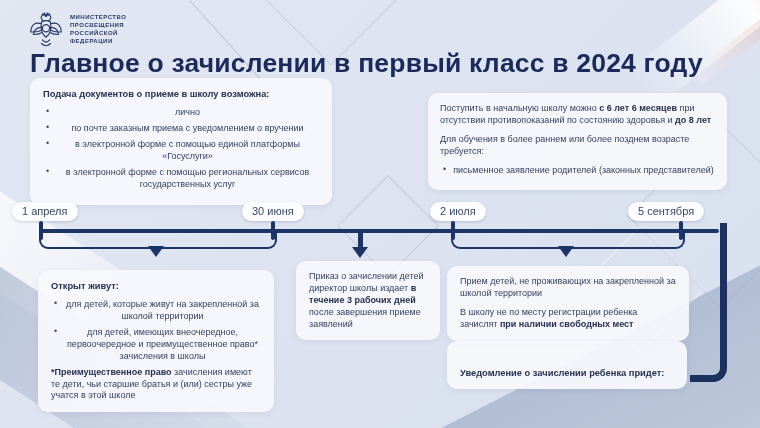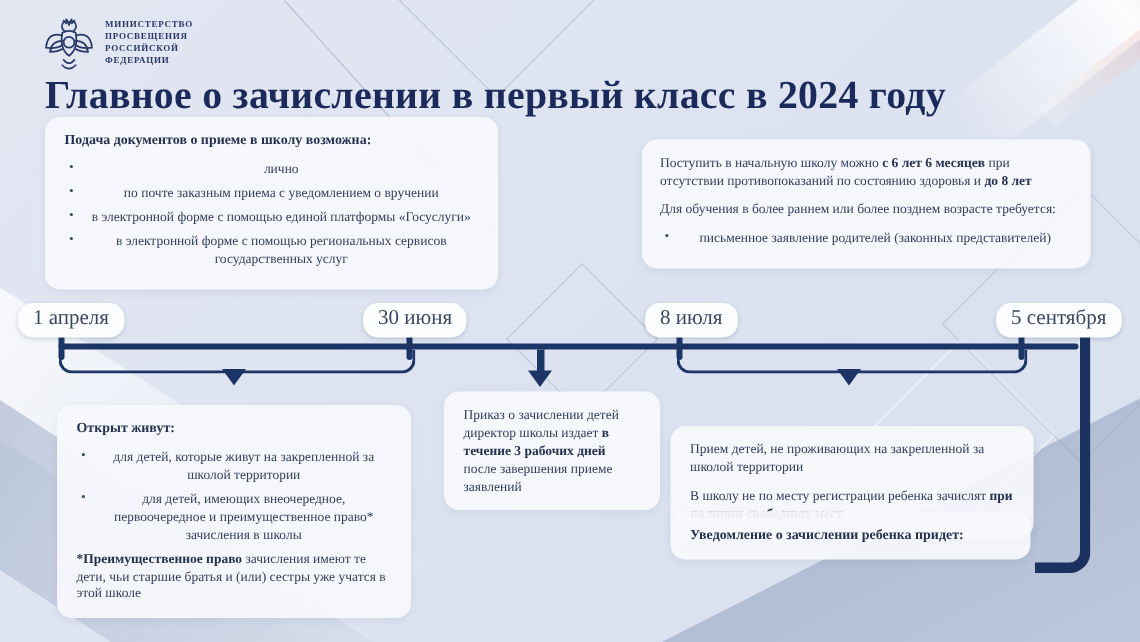--- a/index.html
+++ b/index.html
@@ -1,19 +1,19 @@
 <!DOCTYPE html>
 <html><head>
 <meta charset="utf-8">
 <style>
   html,body{margin:0;padding:0;}
   .stage{
     position:relative;width:760px;height:428px;overflow:hidden;
     background:linear-gradient(135deg,#e2e7f2 0%,#dde3f0 45%,#d9e0ee 100%);
-    font-family:Liberation Serif, serif;
+    font-family:Liberation Sans, sans-serif;
     color:#2e3a55;
   }
   
   .decor{position:absolute;pointer-events:none;z-index:0;}
   .line-thin{height:0;border-top:1px solid rgba(150,162,190,.45);}
   .diamond{border:1px solid rgba(255,255,255,.55);transform:rotate(45deg);}
   .diamond.grey{border-color:rgba(150,162,190,.35);}
   .stripe-tr-white{left:610px;top:-26px;width:300px;height:46px;transform:rotate(-38deg);
     background:linear-gradient(90deg,rgba(255,255,255,0),rgba(255,255,255,.9) 45%,rgba(230,176,158,.75));}
   .stripe-tr-red{left:668px;top:-16px;width:280px;height:16px;transform:rotate(-38deg);
@@ -38,28 +38,28 @@
   .card p{margin:0 0 7px 0;}
   .card p:last-child{margin-bottom:0;}
   .card b{color:#26324f;}
   .card ul{margin:0;padding:0 0 0 2px;list-style:none;text-align:center;}
   .card li{position:relative;padding-left:11px;margin:4px 0;}
   .card li::before{content:"\2022";position:absolute;left:1px;top:-1px;color:#3c4a68;}
   .card-submission{left:30px;top:78px;width:276px;}
   .card-age{left:428px;top:93px;width:274px;padding-left:12px;}
   .card-open{left:38px;top:270px;width:210px;}
   .card-order{left:296px;top:261px;width:118px;}
-  .card-nonresident{left:447px;top:284px;width:216px;}
+  .card-nonresident{left:447px;top:266px;width:216px;}
   .card-notification{left:447px;top:341px;width:214px;}
-  .card-notification .card-title{margin-bottom:3px;}
+  .card-notification .card-title{margin-bottom:3px;margin-top:16px;}
   .note{margin-top:8px;}
   
   .tl{position:absolute;z-index:1;}
   .pill{position:absolute;top:202px;z-index:3;background:#fcfdff;border-radius:10px;
-    padding:3px 10px 4px;font-size:14px;color:#3a4763;box-shadow:0 1px 3px rgba(30,50,90,.2);}
+    padding:3px 10px 4px;font-size:11px;color:#3a4763;box-shadow:0 1px 3px rgba(30,50,90,.2);}
   .tl-line{left:39px;top:229px;width:680px;height:4px;background:#1c3566;border-radius:2px;}
   .tick{width:4px;height:19px;top:221px;background:#1c3566;border-radius:2px;}
   .bracket{top:233px;height:14px;border:2px solid #1c3566;border-top:none;
     border-radius:0 0 9px 9px;background:transparent;}
   .arrow-down{width:0;height:0;border-left:8px solid transparent;border-right:8px solid transparent;
     border-top:11px solid #1c3566;}
   .mid-stem{left:358px;top:233px;width:5px;height:15px;background:#1c3566;}
   .elbow{left:690px;top:223px;width:30px;height:152px;border-right:7px solid #1b3160;
     border-bottom:7px solid #1b3160;border-bottom-right-radius:14px;}
 </style>
@@ -117,22 +117,22 @@
   <section class="card card-age">
     <p><span>Поступить в начальную школу можно </span><b>с 6 лет 6 месяцев</b><span> при отсутствии противопоказаний по состоянию здоровья и </span><b>до 8 лет</b></p>
     <p>Для обучения в более раннем или более позднем возрасте требуется:</p>
     <ul>
         <li>письменное заявление родителей (законных представителей)</li>
       </ul>
   </section>
 
   <div class="pill" style="left:12px;">1 апреля</div>
   <div class="pill" style="left:242px;">30 июня</div>
-  <div class="pill" style="left:430px;">8 июля</div>
-  <div class="pill" style="left:664px;">5 сентября</div>
+  <div class="pill" style="left:430px;">2 июля</div>
+  <div class="pill" style="left:628px;">5 сентября</div>
 
   <div class="tl tl-line"></div>
   <div class="tl tick" style="left:39px;"></div>
   <div class="tl tick" style="left:271px;"></div>
   <div class="tl tick" style="left:451px;"></div>
   <div class="tl tick" style="left:679px;"></div>
 
   <div class="tl bracket" style="left:39px;width:234px;"></div>
   <div class="tl arrow-down" style="left:148px;top:246px;"></div>
 

